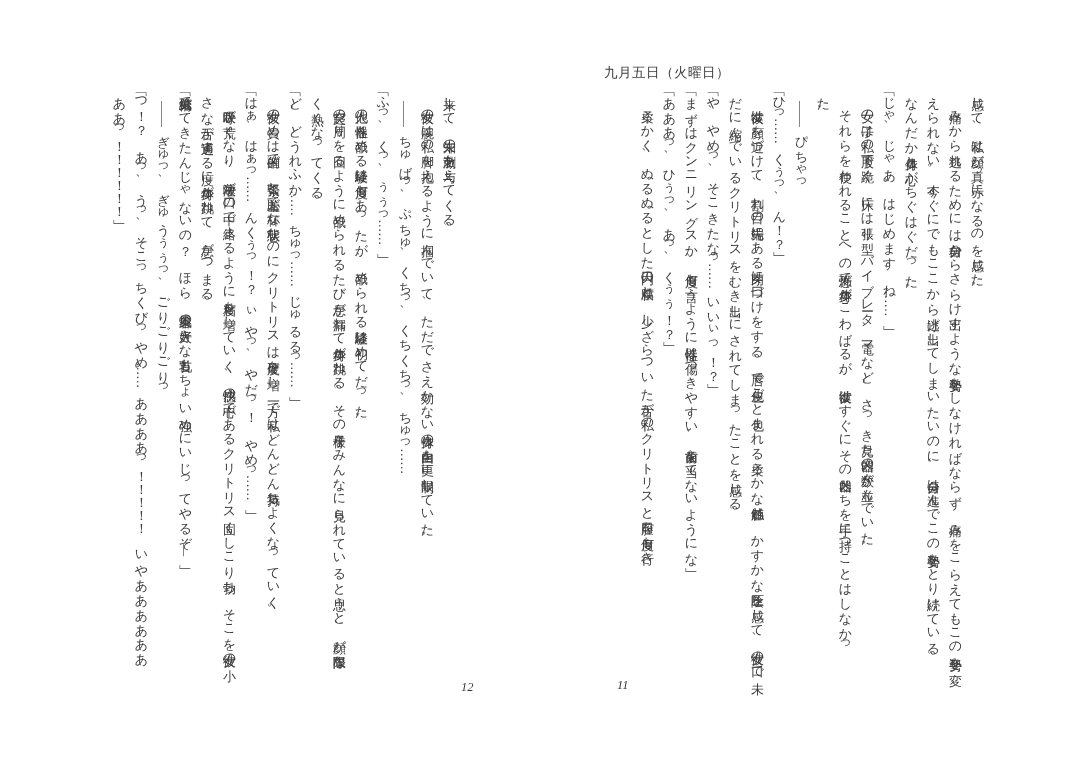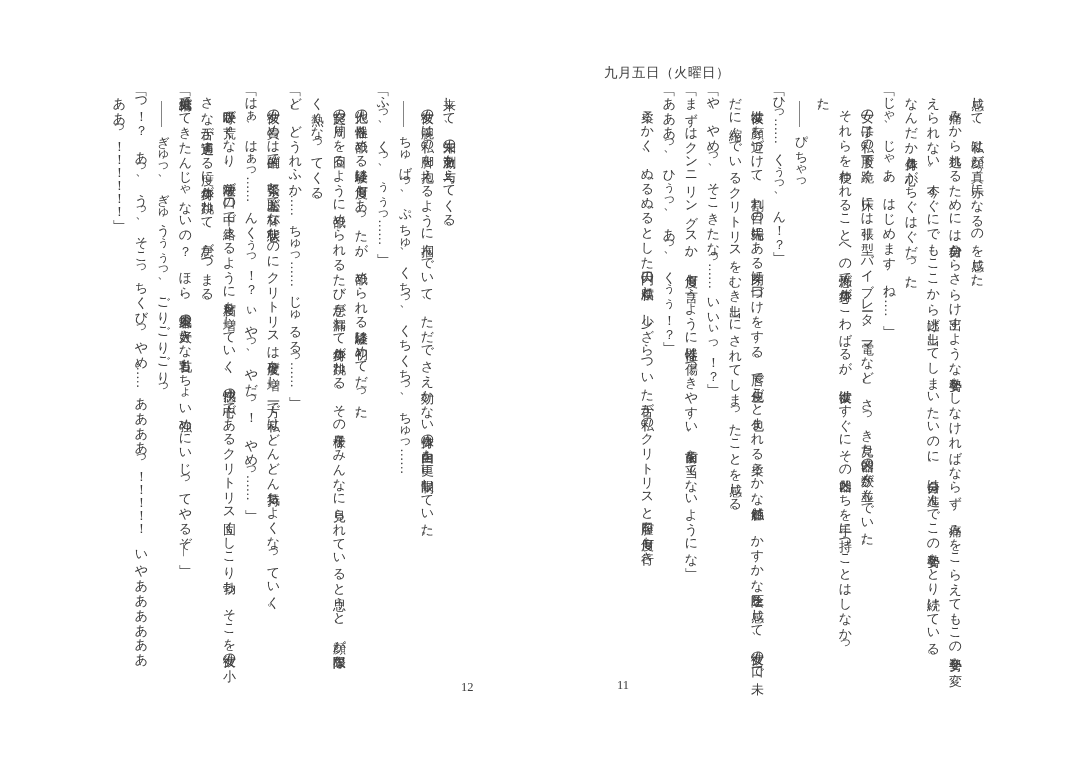--- a/index.html
+++ b/index.html
@@ -42,20 +42,21 @@
   }
   .vbody p.indent {
     text-indent: 1em;
   }
   .vbody.right-page { right: 72px; }
   .vbody.left-page  { right: 600px; }
   .pagenum {
     position: absolute;
     font-size: 12.5px;
     color: #3c3c3c;
+    font-style: italic;
   }
   .pagenum.num-right { left: 617px; top: 678px; }
   .pagenum.num-left  { left: 461px; top: 680px; }
 </style>
 </head>
 <body>
 
 <div class="canvas">
 
   <div class="chapter-header">九月五日（火曜日）</div>

